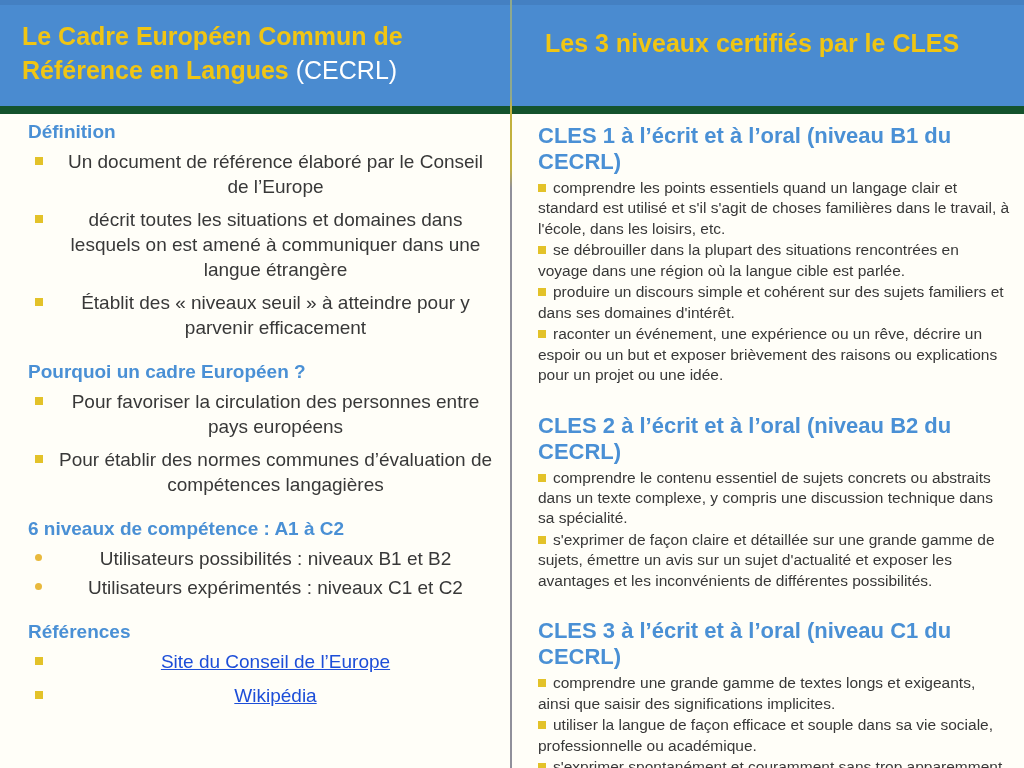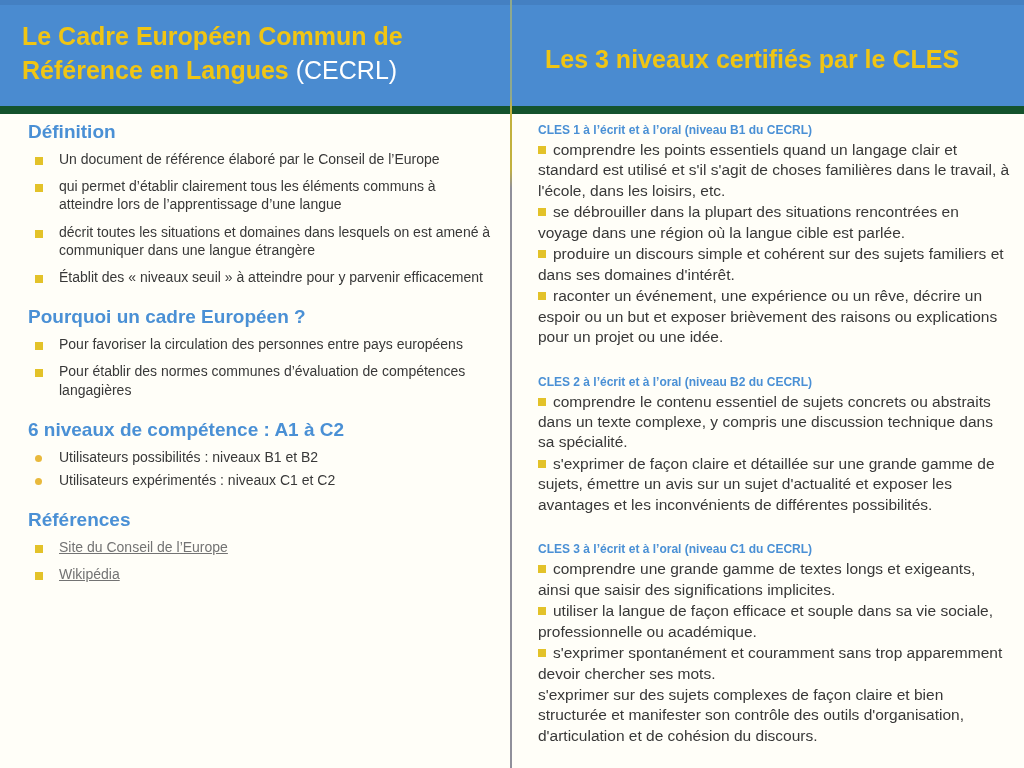--- a/index.html
+++ b/index.html
@@ -11,21 +11,21 @@
   }
   
   .banner{
     position:absolute;left:0;top:0;width:1024px;height:106px;
     background:#4a8bd0;
     border-bottom:8px solid #14532d;
     box-shadow:inset 0 5px 0 rgba(0,0,40,0.08);
   }
   .banner-title{position:absolute;top:0;height:106px;display:flex;align-items:center;}
   .banner-title.left{left:22px;width:468px;}
-  .banner-title.right{left:545px;width:460px;align-items:flex-start;padding-top:42px;box-sizing:border-box;}
+  .banner-title.right{left:545px;width:460px;align-items:flex-start;padding-top:26px;box-sizing:border-box;}
   .banner-title h1{
     margin:0;font-size:25px;line-height:1.38;font-weight:bold;color:#f0c513;
   }
   .banner-title h1 .normal{font-weight:normal;color:#ffffff;}
   
   .divider{
     position:absolute;left:510px;top:0;width:2px;height:768px;
     background:linear-gradient(to bottom,
       #8fa98c 0%, #8fa98c 12.5%,
       #c2b13f 14%, #c2b13f 22%,
@@ -37,35 +37,35 @@
   .col-right{left:512px;width:512px;padding:10px 14px 0 26px;}
 
   
   .col-left h2{
     margin:20px 0 7px 0;font-size:19px;font-weight:bold;color:#4a90d5;
   }
   .col-left h2.first{margin-top:0;}
   .col-left ul{list-style:none;margin:0;padding:0;}
   .col-left li{
     position:relative;padding-left:31px;margin-bottom:9px;
-    font-size:14px;line-height:1.3;
+    font-size:19px;line-height:1.3;text-align:center;
   }
   .col-left ul.tight li{margin-bottom:5px;}
   .b-sq{
     position:absolute;left:7px;top:7px;width:8px;height:8px;background:#e3c229;
   }
   .b-dot{
     position:absolute;left:7px;top:7px;width:7px;height:7px;border-radius:50%;background:#e9b93c;
   }
   .col-left a{
-    color:#737373;text-decoration:underline;cursor:pointer;
+    color:#1d4ed8;text-decoration:underline;cursor:pointer;
   }
   
   .col-right h3{
-    margin:27px 0 3px 0;font-size:12px;font-weight:bold;color:#4a90d5;
+    margin:27px 0 3px 0;font-size:22px;font-weight:bold;color:#4a90d5;
   }
   .col-right h3.first{margin-top:4px;}
   .col-right p{
     margin:0 0 1px 0;font-size:15.5px;line-height:1.32;
   }
   .b-sq-inline{
     display:inline-block;width:8px;height:8px;background:#e3c229;
     margin-right:7px;transform:translateY(-1px);
   }
 </style>
@@ -83,21 +83,20 @@
     </div>
   </div>
 
   <div class="divider"></div>
 
   <div class="col col-left">
 
     <h2 class="first">Définition</h2>
     <ul>
       <li><span class="b-sq"></span><span>Un document de référence élaboré par le Conseil de l’Europe</span></li>
-      <li><span class="b-sq"></span><span>qui permet d’établir clairement tous les éléments communs à atteindre lors de l’apprentissage d’une langue</span></li>
       <li><span class="b-sq"></span><span>décrit toutes les situations et domaines dans lesquels on est amené à communiquer dans une langue étrangère</span></li>
       <li><span class="b-sq"></span><span>Établit  des « niveaux seuil » à atteindre pour y parvenir efficacement</span></li>
     </ul>
 
     <h2>Pourquoi un cadre Européen ?</h2>
     <ul>
       <li><span class="b-sq"></span><span>Pour favoriser la circulation des personnes entre  pays européens</span></li>
       <li><span class="b-sq"></span><span>Pour établir des normes communes d’évaluation de compétences langagières</span></li>
     </ul>
 

